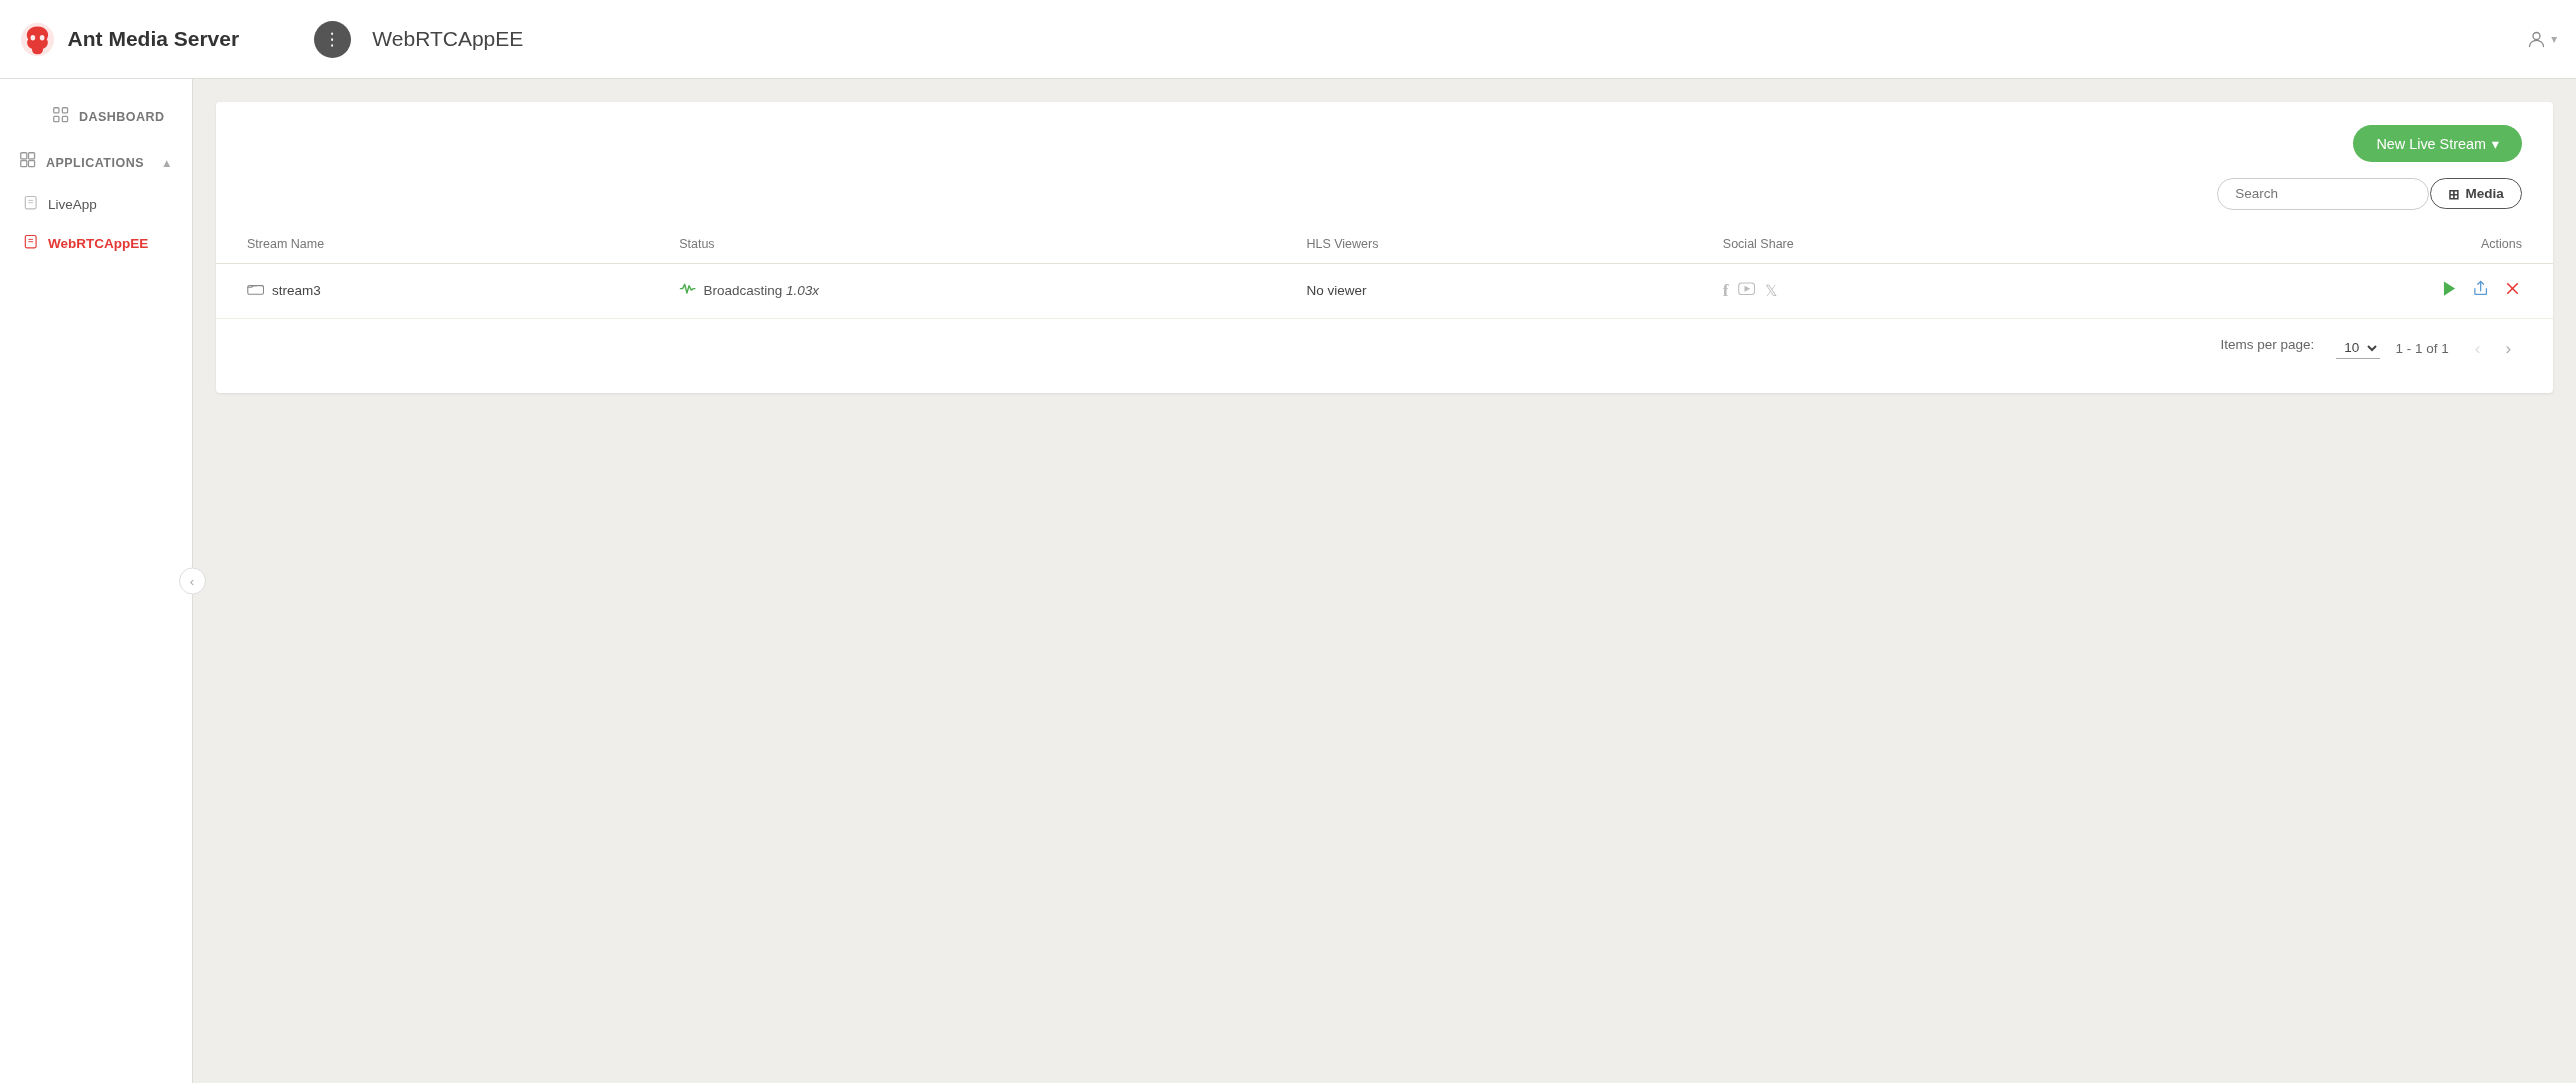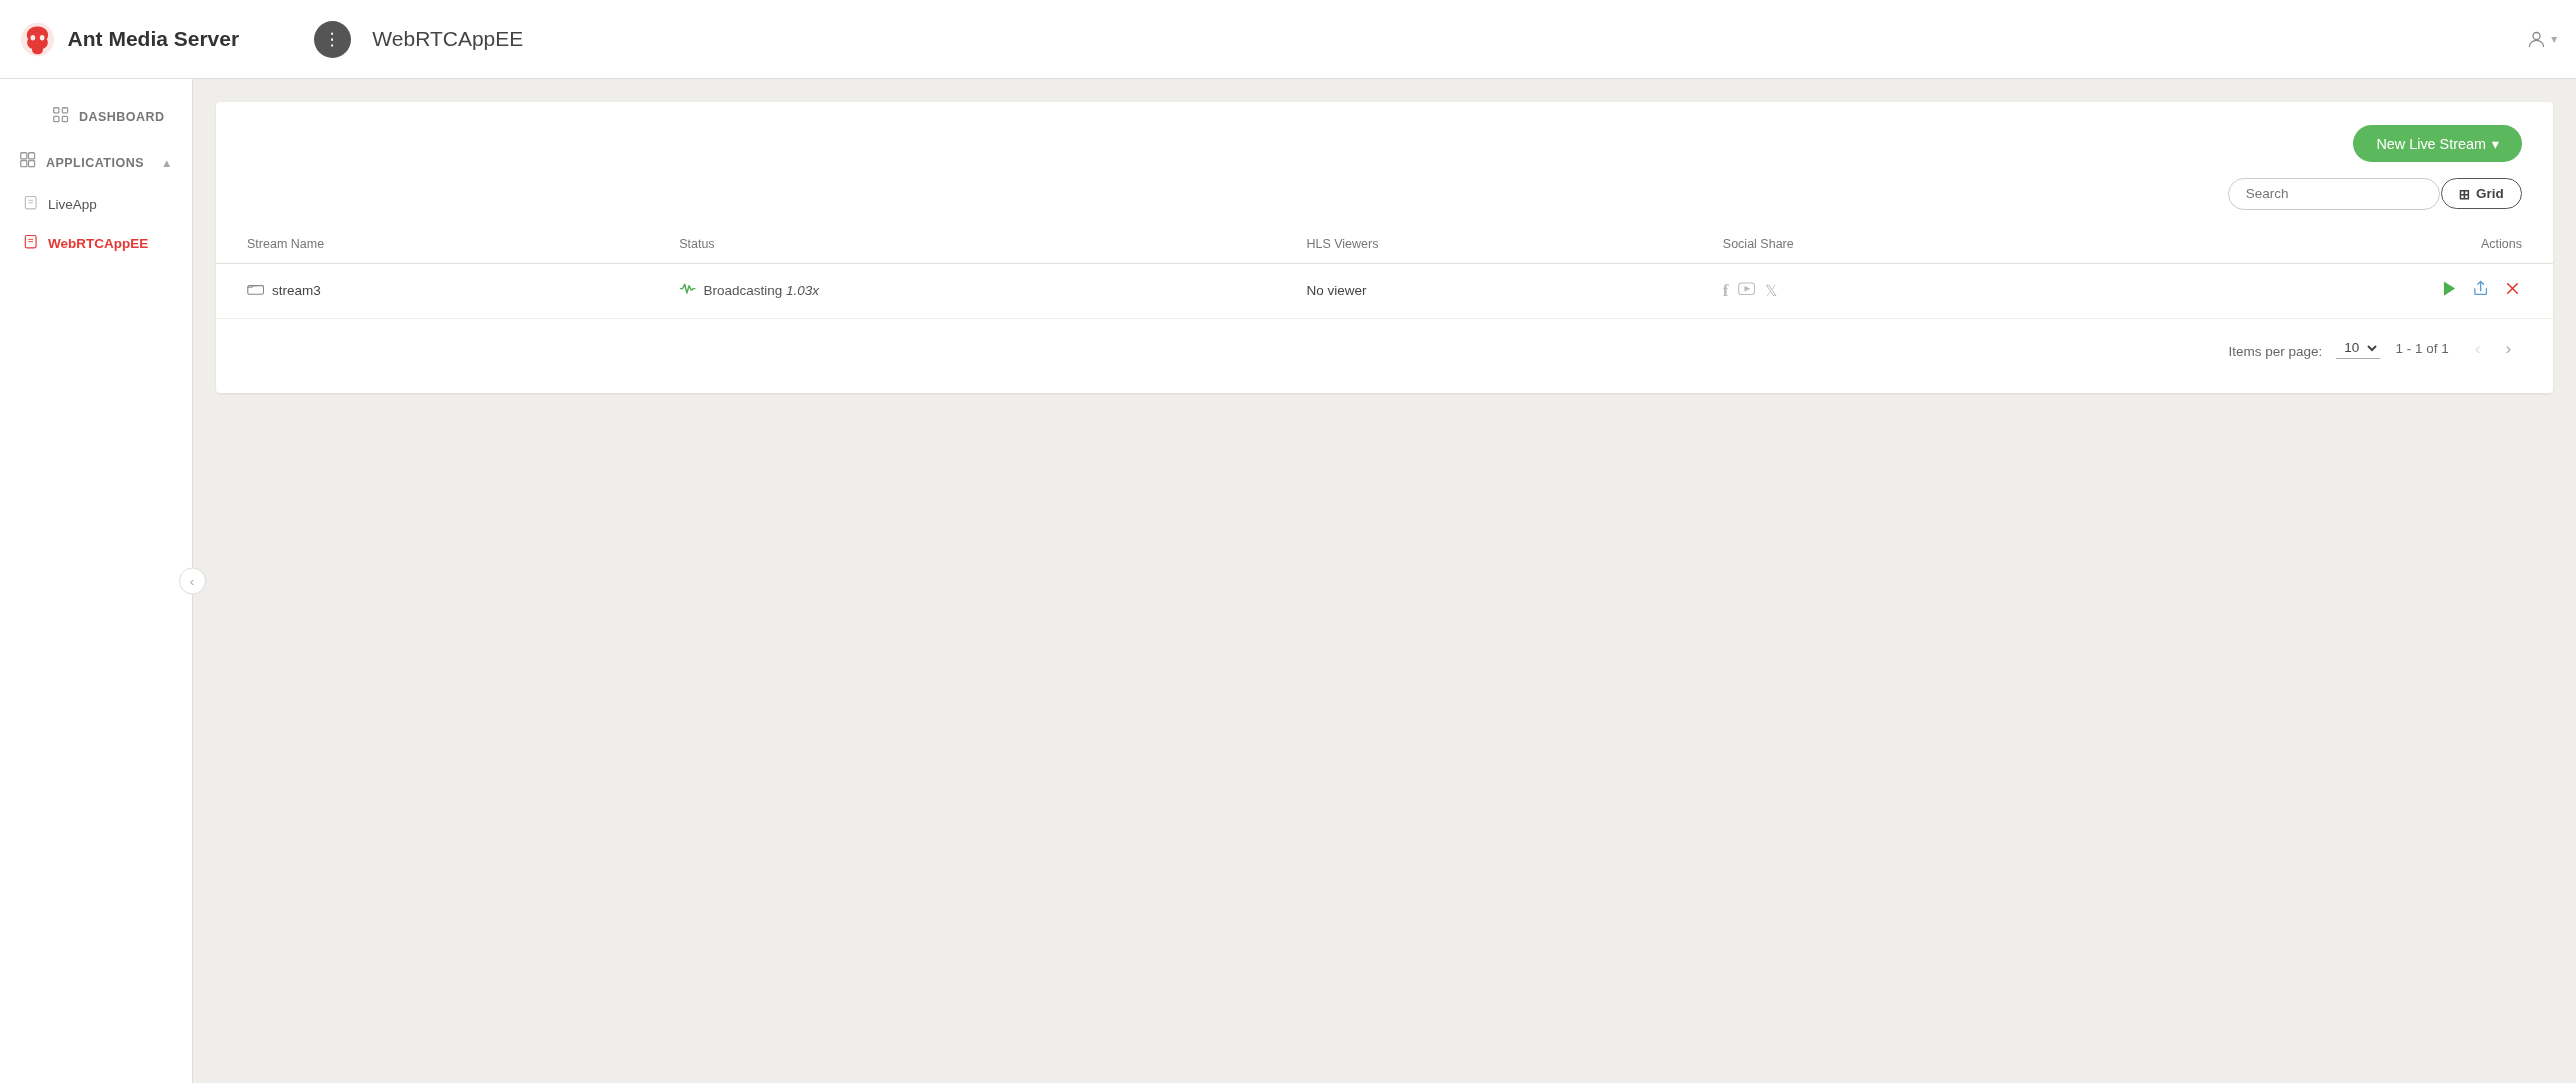--- a/index.html
+++ b/index.html
@@ -119,21 +119,21 @@
     .social-icons { display: flex; gap: 9.6px; align-items: center; }
     .social-icon { color: #bbb; font-size: 15.4px; cursor: pointer; }
 
     .action-icons { display: flex; gap: 13.5px; align-items: center; justify-content: flex-end; }
     .action-play { color: #4caf50; font-size: 19px; cursor: pointer; }
     .action-share { color: #5b9bd5; font-size: 17.3px; cursor: pointer; }
     .action-delete { color: #e53935; font-size: 19px; cursor: pointer; }
 
     
     .pagination { display: flex; justify-content: flex-end; align-items: center; gap: 15.4px; padding: 15.4px 31px 0; }
-    .items-per-page { display: flex; align-items: flex-end; gap: 14px; font-size: 13.5px; color: #666; }
+    .items-per-page { display: flex; align-items: flex-start; gap: 22px; font-size: 13.5px; color: #666; }
     .items-select {
       border: none; border-bottom: 1px solid #aaa;
       font-size: 13.5px; padding: 1.9px 3.9px; background: transparent; color: #444;
       cursor: pointer; outline: none;
     }
     .page-info { font-size: 13.5px; color: #666; }
     .page-nav { display: flex; gap: 3.9px; }
     .page-nav-btn {
       width: 27px; height: 27px; border: none; background: transparent;
       cursor: pointer; color: #aaa; font-size: 17.3px; display: flex; align-items: center; justify-content: center;
@@ -237,21 +237,21 @@
         <button class="new-stream-btn">
           <span>New Live Stream</span>
           <span>▾</span>
         </button>
       </div>
 
       <div class="search-grid-row">
         <input class="search-input" type="text" placeholder="Search" style="">
         <button class="grid-btn">
           <span>⊞</span>
-          <span>Grid</span>
+          <span>Media</span>
         </button>
       </div>
 
       <table class="stream-table">
         <thead>
           <tr>
             <th>Stream Name</th>
             <th>Status</th>
             <th>HLS Viewers</th>
             <th>Social Share</th>

